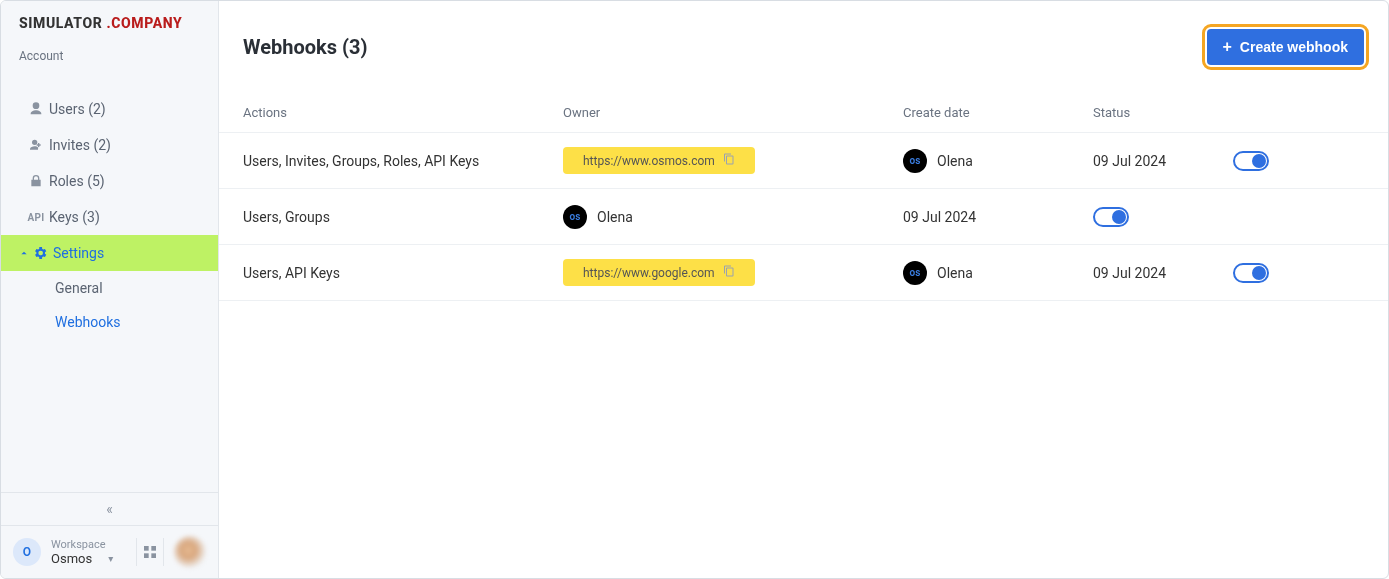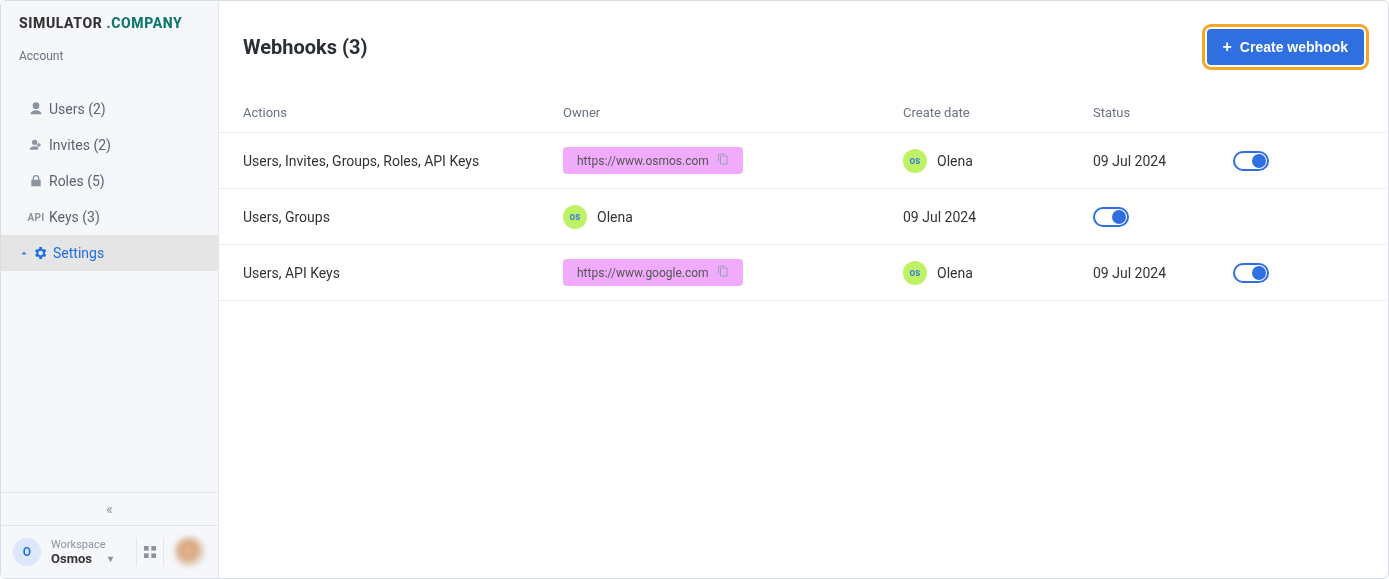--- a/index.html
+++ b/index.html
@@ -26,21 +26,21 @@
     }
     .brand {
       padding: 14px 18px 4px 18px;
     }
     .brand-title {
       font-weight: 800;
       font-size: 14px;
       letter-spacing: 0.6px;
       color: #333;
     }
-    .brand-title .accent { color: #0f766e; }
+    .brand-title .accent { color: #b91c1c; }
     .brand-sub {
       font-size: 12px;
       color: #6a7381;
       margin-top: 18px;
     }
     .nav {
       margin-top: 24px;
       flex: 1;
     }
     .nav-item {
@@ -48,21 +48,21 @@
       align-items: center;
       gap: 4px;
       padding: 10px 18px 10px 26px;
       color: #5b6472;
       cursor: pointer;
     }
     .nav-item .icon { width: 18px; display:flex; justify-content:center; }
     .nav-item .icon svg { fill: #8a93a0; }
     .nav-item .api-text { font-size: 10px; font-weight: 700; color: #8a93a0; letter-spacing:0.3px; }
     .settings-item {
-      background: #e5e5e5;
+      background: #bef264;
       color: #1f6fe0;
     }
     .settings-item svg { fill: #1f6fe0 !important; }
     .settings-item .caret svg { fill: #1f6fe0; }
     .caret { width: 10px; display:flex; justify-content:center; margin-left:-8px; margin-right:-2px;}
     .sub-items {
       padding-left: 54px;
     }
     .sub-item {
       padding: 9px 0;
@@ -85,21 +85,21 @@
       gap: 10px;
     }
     .avatar-circle {
       width: 28px; height: 28px; border-radius: 50%;
       background: #dce8fa; color:#1f6fe0;
       display:flex; align-items:center; justify-content:center;
       font-size:12px; font-weight:600;
     }
     .ws-block { flex:1; }
     .ws-label { font-size: 11px; color:#8a93a0; }
-    .ws-name { font-size: 13px; color:#333; font-weight:700; display:flex; align-items:center; gap:16px;}
+    .ws-name { font-size: 13px; color:#333; font-weight:400; display:flex; align-items:center; gap:16px;}
     .ws-name .chev { color:#8a93a0; font-size:10px;}
     .footer-extra { display:flex; align-items:center; gap:10px;}
     .grid-icon { width:28px; height:28px; display:flex; align-items:center; justify-content:center; border-left:1px solid #e2e6eb; border-right:1px solid #e2e6eb;}
     .blur-avatar {
       width:32px; height:32px; border-radius:50%;
       background: radial-gradient(circle at 45% 45%, #e6ba92 0%, #d9a77e 30%, #eee 70%);
       filter: blur(2px);
     }
     
     .main {
@@ -152,31 +152,31 @@
     }
     .trow {
       height: 56px;
       border-bottom: 1px solid #edf0f3;
     }
     .cell { display:flex; align-items:center; }
     .url-chip {
       display: inline-flex;
       align-items: center;
       gap: 8px;
-      background: #f0abfc;
+      background: #fde047;
       border-radius: 4px;
-      padding: 6px 14px;
+      padding: 6px 20px;
       font-size: 12px;
       color: #555;
     }
     .copy-icon svg { fill: #9aa2af; }
     .owner-cell { gap: 10px; }
     .owner-badge {
       width: 24px; height:24px; border-radius:50%;
-      background:#bef264; color:#3a7de0;
+      background:#000000; color:#3a7de0;
       display:flex; align-items:center; justify-content:center;
       font-size:10px; font-weight:600;
     }
     .toggle {
       width: 36px; height: 20px; border-radius: 999px;
       background: #fff; border: 2px solid #2f6fe0;
       position: relative; cursor:pointer;
     }
     .toggle .knob {
       position:absolute; top:1px; right:1px;
@@ -232,20 +232,24 @@
         <svg width="8" height="8" viewBox="0 0 24 24">
             <path d="M4 16l8-8 8 8z"></path>
           </svg>
       </span>
       <span class="icon">
         <svg width="16" height="16" viewBox="0 0 24 24">
             <path d="M19.4 13a7.5 7.5 0 0 0 0-2l2-1.6-2-3.4-2.4.9a7.4 7.4 0 0 0-1.7-1L15 3h-4l-.3 2.9a7.4 7.4 0 0 0-1.7 1l-2.4-.9-2 3.4L6.6 11a7.5 7.5 0 0 0 0 2l-2 1.6 2 3.4 2.4-.9a7.4 7.4 0 0 0 1.7 1L11 21h4l.3-2.9a7.4 7.4 0 0 0 1.7-1l2.4.9 2-3.4zM13 15.5A3.5 3.5 0 1 1 16.5 12 3.5 3.5 0 0 1 13 15.5z"></path>
           </svg>
       </span>
       <span>Settings</span>
+    </div>
+    <div class="sub-items">
+      <div class="sub-item">General</div>
+      <div class="sub-item active">Webhooks</div>
     </div>
   </nav>
 
   <div class="collapse-bar">
     <span>«</span>
   </div>
 
   <div class="footer">
     <div class="avatar-circle">O</div>
     <div class="ws-block">

